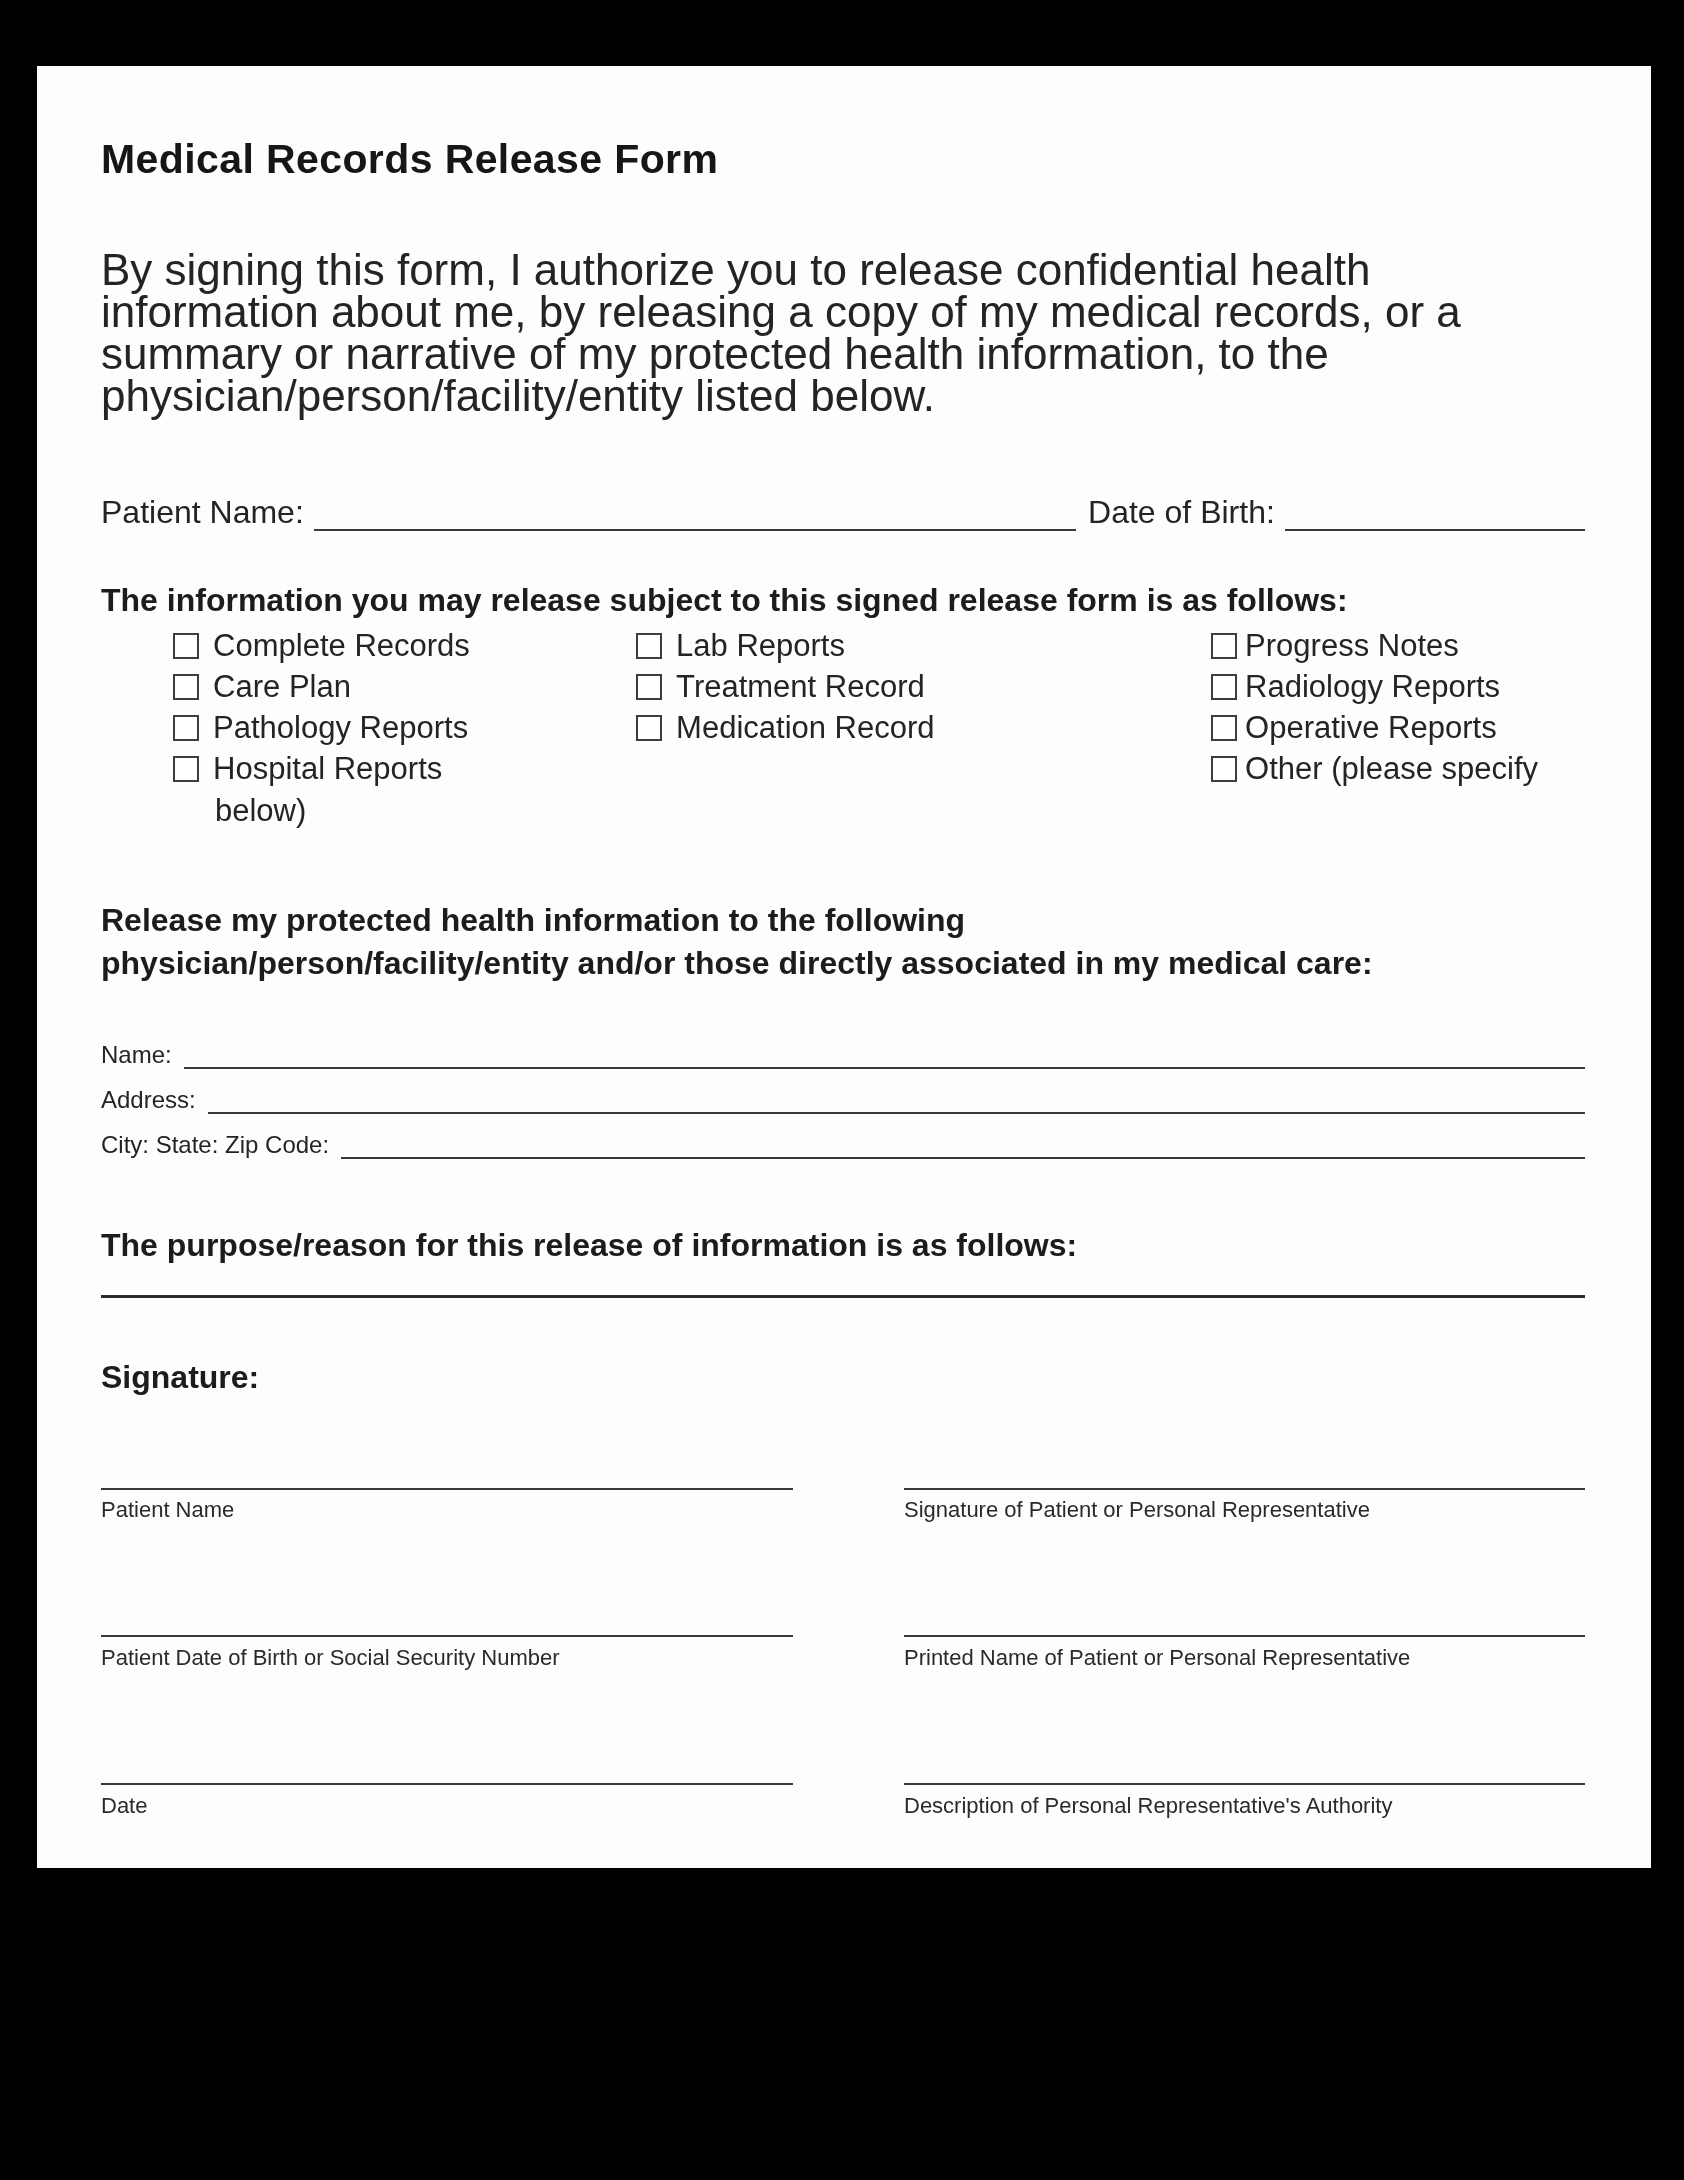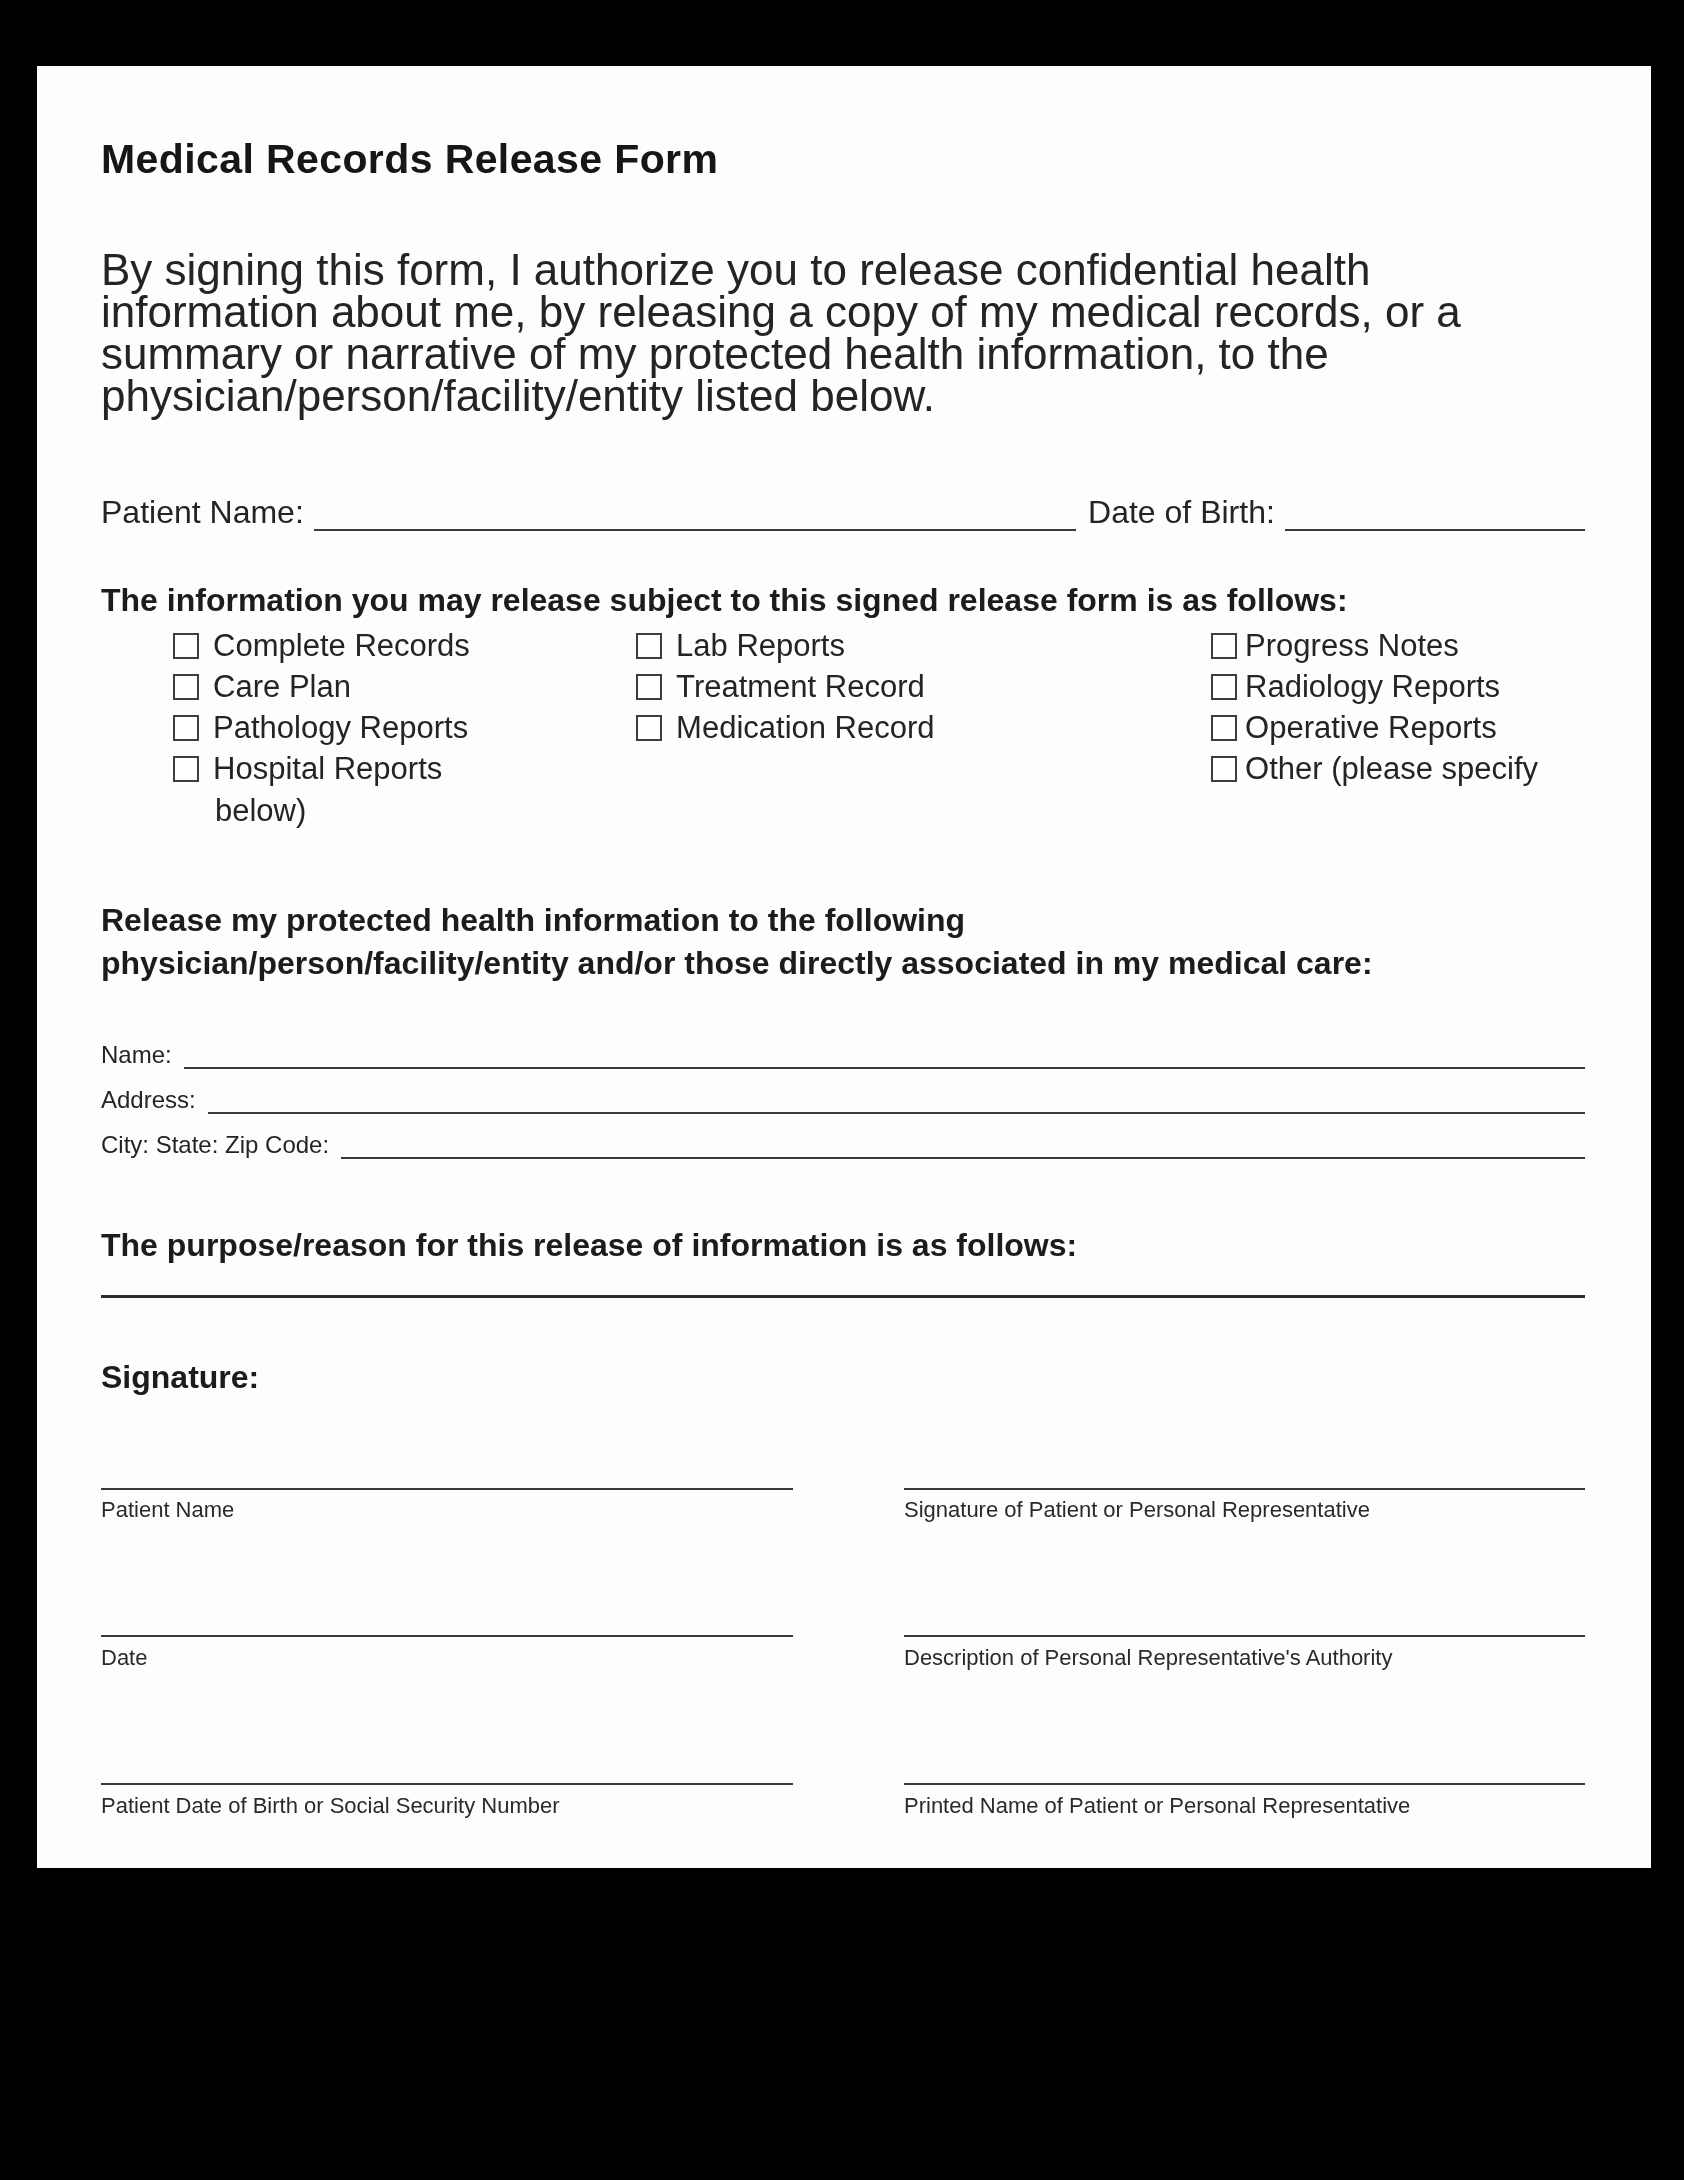--- a/index.html
+++ b/index.html
@@ -181,33 +181,33 @@
         <div class="sig-label">Patient Name</div>
       </div>
       <div class="sig-col-right">
         <div class="sig-line"></div>
         <div class="sig-label">Signature of Patient or Personal Representative</div>
       </div>
     </div>
     <div class="sig-row">
       <div class="sig-col-left">
         <div class="sig-line"></div>
-        <div class="sig-label">Date</div>
+        <div class="sig-label">Patient Date of Birth or Social Security Number</div>
       </div>
       <div class="sig-col-right">
         <div class="sig-line"></div>
-        <div class="sig-label">Description of Personal Representative's Authority</div>
+        <div class="sig-label">Printed Name of Patient or Personal Representative</div>
       </div>
     </div>
     <div class="sig-row">
       <div class="sig-col-left">
         <div class="sig-line"></div>
-        <div class="sig-label">Patient Date of Birth or Social Security Number</div>
+        <div class="sig-label">Date</div>
       </div>
       <div class="sig-col-right">
         <div class="sig-line"></div>
-        <div class="sig-label">Printed Name of Patient or Personal Representative</div>
+        <div class="sig-label">Description of Personal Representative's Authority</div>
       </div>
     </div>
   </div>
 
 </div>
 
 
 </body></html>

